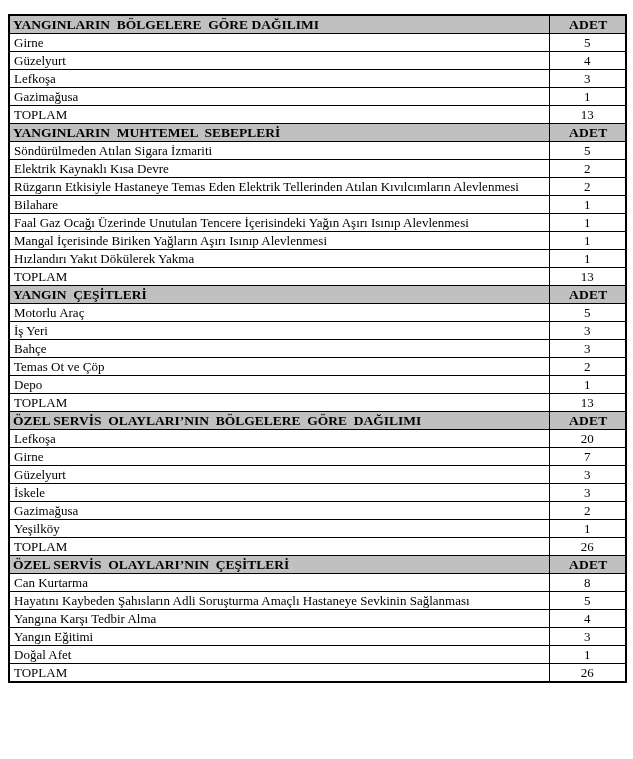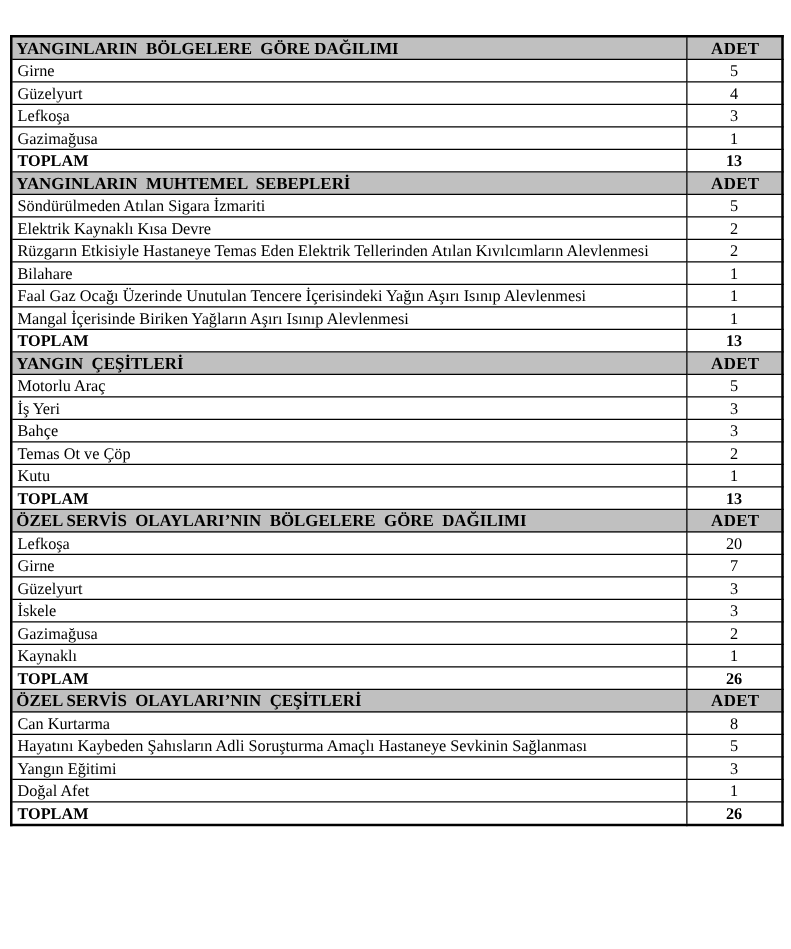--- a/index.html
+++ b/index.html
@@ -5,21 +5,21 @@
   html, body {
     margin: 0;
     padding: 0;
     background: #ffffff;
     width: 633px;
   }
   .page {
     box-sizing: border-box;
     width: 633px;
     height: 759px;
-    padding: 28px 8px;
+    padding: 14px 8px;
     background: #ffffff;
     font-family: "Liberation Serif", serif;
     color: #000000;
   }
   table.report {
     border-collapse: collapse;
     table-layout: fixed;
     width: 617px;
     border: 2px solid #000000;
   }
@@ -43,21 +43,21 @@
     font-weight: bold;
     font-size: 13.5px;
     white-space: pre-wrap;
     padding-left: 3px;
   }
   tr.section-header td.count {
     letter-spacing: 0.3px;
     margin-left: 45px;
   }
   tr.total-row td {
-    font-weight: bold;
+    font-weight: normal;
   }
 </style>
 </head>
 <body>
 
 <div class="page">
   <table class="report">
     <colgroup>
       <col class="c-label">
       <col class="c-count">
@@ -108,20 +108,24 @@
           <td class="count">1</td>
         </tr>
         <tr>
           <td>Faal Gaz Ocağı Üzerinde Unutulan Tencere İçerisindeki Yağın Aşırı Isınıp Alevlenmesi</td>
           <td class="count">1</td>
         </tr>
         <tr>
           <td>Mangal İçerisinde Biriken Yağların Aşırı Isınıp Alevlenmesi</td>
           <td class="count">1</td>
         </tr>
+        <tr>
+          <td>Hızlandırı Yakıt Dökülerek Yakma</td>
+          <td class="count">1</td>
+        </tr>
         <tr class="total-row">
           <td>TOPLAM</td>
           <td class="count">13</td>
         </tr>
         <tr class="section-header">
           <td>YANGIN  ÇEŞİTLERİ</td>
           <td class="count">ADET</td>
         </tr>
         <tr>
           <td>Motorlu Araç</td>
@@ -133,21 +137,21 @@
         </tr>
         <tr>
           <td>Bahçe</td>
           <td class="count">3</td>
         </tr>
         <tr>
           <td>Temas Ot ve Çöp</td>
           <td class="count">2</td>
         </tr>
         <tr>
-          <td>Kutu</td>
+          <td>Depo</td>
           <td class="count">1</td>
         </tr>
         <tr class="total-row">
           <td>TOPLAM</td>
           <td class="count">13</td>
         </tr>
         <tr class="section-header">
           <td>ÖZEL SERVİS  OLAYLARI’NIN  BÖLGELERE  GÖRE  DAĞILIMI</td>
           <td class="count">ADET</td>
         </tr>
@@ -165,38 +169,42 @@
         </tr>
         <tr>
           <td>İskele</td>
           <td class="count">3</td>
         </tr>
         <tr>
           <td>Gazimağusa</td>
           <td class="count">2</td>
         </tr>
         <tr>
-          <td>Kaynaklı</td>
+          <td>Yeşilköy</td>
           <td class="count">1</td>
         </tr>
         <tr class="total-row">
           <td>TOPLAM</td>
           <td class="count">26</td>
         </tr>
         <tr class="section-header">
           <td>ÖZEL SERVİS  OLAYLARI’NIN  ÇEŞİTLERİ</td>
           <td class="count">ADET</td>
         </tr>
         <tr>
           <td>Can Kurtarma</td>
           <td class="count">8</td>
         </tr>
         <tr>
           <td>Hayatını Kaybeden Şahısların Adli Soruşturma Amaçlı Hastaneye Sevkinin Sağlanması</td>
           <td class="count">5</td>
+        </tr>
+        <tr>
+          <td>Yangına Karşı Tedbir Alma</td>
+          <td class="count">4</td>
         </tr>
         <tr>
           <td>Yangın Eğitimi</td>
           <td class="count">3</td>
         </tr>
         <tr>
           <td>Doğal Afet</td>
           <td class="count">1</td>
         </tr>
         <tr class="total-row">

